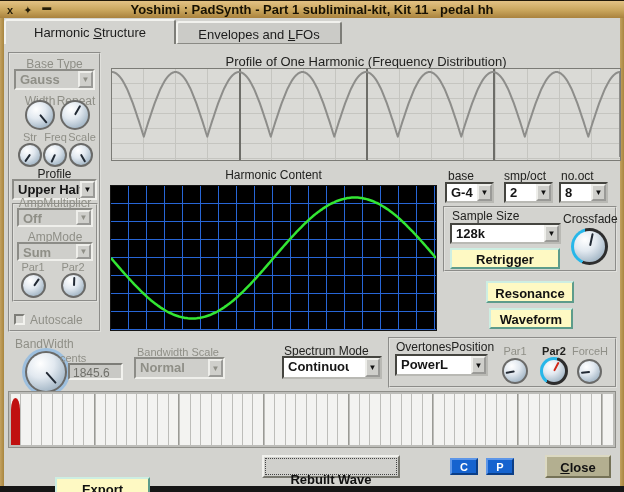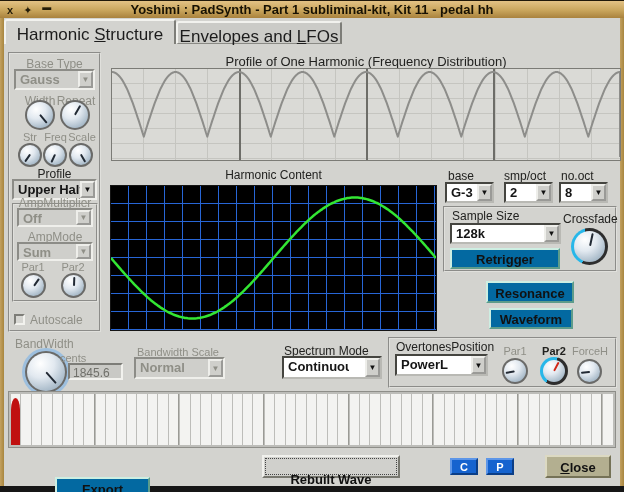--- a/index.html
+++ b/index.html
@@ -11,21 +11,21 @@
     border-top:1px solid #20180a;box-sizing:border-box;display:flex;align-items:center;}
   .titlebar .title{position:absolute;left:0;right:0;text-align:center;font-size:13px;font-weight:bold;color:#171103;}
   .tb-btn{position:relative;z-index:2;font-size:11px;font-weight:bold;color:#241c08;line-height:16px;margin-left:10px;cursor:default;}
   .tb-btn.first{margin-left:7px;}
   .tb-btn.dash{font-size:9px;transform:translateY(-3px);}
   
   .side{position:absolute;top:18px;width:4px;height:468px;background:linear-gradient(90deg,#c3a160,#a8863f);}
   .side.l{left:0;} .side.r{left:620px;}
   .bottomstrip{position:absolute;left:0;top:486px;width:624px;height:6px;background:#161616;}
   
-  .tab{position:absolute;box-sizing:border-box;font-size:17px;color:#1c1c1c;text-align:center;
+  .tab{position:absolute;box-sizing:border-box;font-size:13px;color:#1c1c1c;text-align:center;
        border-top:2px solid #f2f2ee;border-left:2px solid #f2f2ee;border-right:2px solid #7d7d78;
        border-radius:3px 3px 0 0;padding-top:4px;}
   .tab.selected{left:4px;top:19px;width:172px;height:25px;background:#d3d3cf;z-index:2;}
   .tab.unsel{left:176px;top:21px;width:166px;height:23px;background:#cbcbc7;border-bottom:1px solid #8a8a85;}
   .u{text-decoration:underline;}
   
   .lbl{position:absolute;font-size:12px;color:#222220;white-space:nowrap;}
   .lbl.c{text-align:center;}
   .lbl.s{font-size:11px;}
   .dis{color:#8f8f87;}
@@ -37,21 +37,21 @@
   .choice .ctext{flex:1;font-size:13px;font-weight:bold;color:#151515;padding:1px 0 0 4px;overflow:hidden;white-space:nowrap;}
   .choice .carrow{width:15px;display:flex;align-items:center;justify-content:center;font-size:8px;color:#111;
                   background:#cfcfcb;border:2px outset #eeeeea;box-sizing:border-box;}
   .choice.white{background:#fff;border-color:#454540 #b9b9b4 #b9b9b4 #454540;}
   .choice.disc .ctext{color:#8f8f87;}
   .choice.disc .carrow{color:#8f8f87;}
   
   .btn{position:absolute;box-sizing:border-box;font-size:13px;font-weight:bold;color:#111;
        text-align:center;border-top:2px solid #f0f0ec;border-left:2px solid #f0f0ec;
        border-bottom:2px solid #77776f;border-right:2px solid #77776f;background:#d0d0cc;cursor:default;}
-  .btn.teal{background:#0369a1;border-top-color:#cdeee2;border-left-color:#cdeee2;border-bottom-color:#5d9c8b;border-right-color:#5d9c8b;}
+  .btn.teal{background:#fef9c3;border-top-color:#cdeee2;border-left-color:#cdeee2;border-bottom-color:#5d9c8b;border-right-color:#5d9c8b;}
   .btn.blue{background:#1563cf;color:#fff;font-size:11px;border-top-color:#5d96e8;border-left-color:#5d96e8;border-bottom-color:#0b3e87;border-right-color:#0b3e87;}
   .btn.khaki{background:#b3af90;border-top-color:#dcd9c2;border-left-color:#dcd9c2;border-bottom-color:#757257;border-right-color:#757257;}
   .btn.dotted{outline:1px dotted #444;outline-offset:-4px;}
   
   .knob{position:absolute;border-radius:50%;background:#6a6a68;}
   .knob.arc{background:conic-gradient(from var(--as,205deg),#27b7e9 0 var(--al,140deg),#2d2d2d var(--al,140deg) 360deg);}
   .knob.bluebezel{box-shadow:0 0 0 3px #9dbfde,0 1px 2px rgba(0,0,0,.4);}
   .knob .face{position:absolute;inset:2px;border-radius:50%;
        background:radial-gradient(circle at 35% 28%,#ffffff,#e2e9f0 38%,#aebfcd 72%,#8aa0b2);}
   .knob.arc .face{inset:3px;}
@@ -194,21 +194,21 @@
 
   <div class="lbl c" style="left:110px;top:168px;width:327px;">Harmonic Content</div>
   <div class="harmbox" id="harmbox" style="background-color: rgb(0, 0, 0);">
     <svg width="325" height="144">
       <path id="harmonic-path" fill="none" stroke-width="2.5" stroke-linejoin="round" d="M0,72.0 L1.5,73.7 L3.0,75.5 L4.4,77.2 L5.9,78.9 L7.4,80.6 L8.9,82.3 L10.3,84.0 L11.8,85.7 L13.3,87.4 L14.8,89.0 L16.3,90.7 L17.7,92.3 L19.2,93.9 L20.7,95.5 L22.2,97.1 L23.6,98.7 L25.1,100.2 L26.6,101.7 L28.1,103.2 L29.5,104.7 L31.0,106.1 L32.5,107.5 L34.0,108.9 L35.5,110.3 L36.9,111.6 L38.4,112.9 L39.9,114.2 L41.4,115.4 L42.8,116.6 L44.3,117.7 L45.8,118.8 L47.3,119.9 L48.8,120.9 L50.2,121.9 L51.7,122.9 L53.2,123.8 L54.7,124.7 L56.1,125.5 L57.6,126.3 L59.1,127.0 L60.6,127.7 L62.0,128.4 L63.5,129.0 L65.0,129.5 L66.5,130.0 L68.0,130.5 L69.4,130.9 L70.9,131.3 L72.4,131.6 L73.9,131.9 L75.3,132.1 L76.8,132.3 L78.3,132.4 L79.8,132.5 L81.3,132.5 L82.7,132.5 L84.2,132.4 L85.7,132.3 L87.2,132.1 L88.6,131.9 L90.1,131.6 L91.6,131.3 L93.1,130.9 L94.5,130.5 L96.0,130.0 L97.5,129.5 L99.0,129.0 L100.5,128.4 L101.9,127.7 L103.4,127.0 L104.9,126.3 L106.4,125.5 L107.8,124.7 L109.3,123.8 L110.8,122.9 L112.3,121.9 L113.7,120.9 L115.2,119.9 L116.7,118.8 L118.2,117.7 L119.7,116.6 L121.1,115.4 L122.6,114.2 L124.1,112.9 L125.6,111.6 L127.0,110.3 L128.5,108.9 L130.0,107.5 L131.5,106.1 L133.0,104.7 L134.4,103.2 L135.9,101.7 L137.4,100.2 L138.9,98.7 L140.3,97.1 L141.8,95.5 L143.3,93.9 L144.8,92.3 L146.3,90.7 L147.7,89.0 L149.2,87.4 L150.7,85.7 L152.2,84.0 L153.6,82.3 L155.1,80.6 L156.6,78.9 L158.1,77.2 L159.5,75.5 L161.0,73.7 L162.5,72.0 L164.0,70.3 L165.5,68.5 L166.9,66.8 L168.4,65.1 L169.9,63.4 L171.4,61.7 L172.8,60.0 L174.3,58.3 L175.8,56.6 L177.3,55.0 L178.8,53.3 L180.2,51.7 L181.7,50.1 L183.2,48.5 L184.7,46.9 L186.1,45.3 L187.6,43.8 L189.1,42.3 L190.6,40.8 L192.0,39.3 L193.5,37.9 L195.0,36.5 L196.5,35.1 L198.0,33.7 L199.4,32.4 L200.9,31.1 L202.4,29.8 L203.9,28.6 L205.3,27.4 L206.8,26.3 L208.3,25.2 L209.8,24.1 L211.3,23.1 L212.7,22.1 L214.2,21.1 L215.7,20.2 L217.2,19.3 L218.6,18.5 L220.1,17.7 L221.6,17.0 L223.1,16.3 L224.5,15.6 L226.0,15.0 L227.5,14.5 L229.0,14.0 L230.5,13.5 L231.9,13.1 L233.4,12.7 L234.9,12.4 L236.4,12.1 L237.8,11.9 L239.3,11.7 L240.8,11.6 L242.3,11.5 L243.8,11.5 L245.2,11.5 L246.7,11.6 L248.2,11.7 L249.7,11.9 L251.1,12.1 L252.6,12.4 L254.1,12.7 L255.6,13.1 L257.0,13.5 L258.5,14.0 L260.0,14.5 L261.5,15.0 L263.0,15.6 L264.4,16.3 L265.9,17.0 L267.4,17.7 L268.9,18.5 L270.3,19.3 L271.8,20.2 L273.3,21.1 L274.8,22.1 L276.3,23.1 L277.7,24.1 L279.2,25.2 L280.7,26.3 L282.2,27.4 L283.6,28.6 L285.1,29.8 L286.6,31.1 L288.1,32.4 L289.5,33.7 L291.0,35.1 L292.5,36.5 L294.0,37.9 L295.5,39.3 L296.9,40.8 L298.4,42.3 L299.9,43.8 L301.4,45.3 L302.8,46.9 L304.3,48.5 L305.8,50.1 L307.3,51.7 L308.8,53.3 L310.2,55.0 L311.7,56.6 L313.2,58.3 L314.7,60.0 L316.1,61.7 L317.6,63.4 L319.1,65.1 L320.6,66.8 L322.0,68.5 L323.5,70.3 L325.0,72.0" stroke="#33e633"></path>
     </svg>
   </div>
 
   <div class="lbl" style="left:448px;top:169px;">base</div>
   <div class="choice white" style="left:445px;top:182px;width:49px;height:21px;">
-    <span class="ctext">G-3</span>
+    <span class="ctext">G-4</span>
     <span class="carrow">▼</span>
   </div>
   <div class="lbl" style="left:504px;top:169px;">smp/oct</div>
   <div class="choice white" style="left:504px;top:182px;width:49px;height:21px;">
     <span class="ctext">2</span>
     <span class="carrow">▼</span>
   </div>
   <div class="lbl" style="left:561px;top:169px;">no.oct</div>
   <div class="choice white" style="left:559px;top:182px;width:49px;height:21px;">
     <span class="ctext">8</span>

